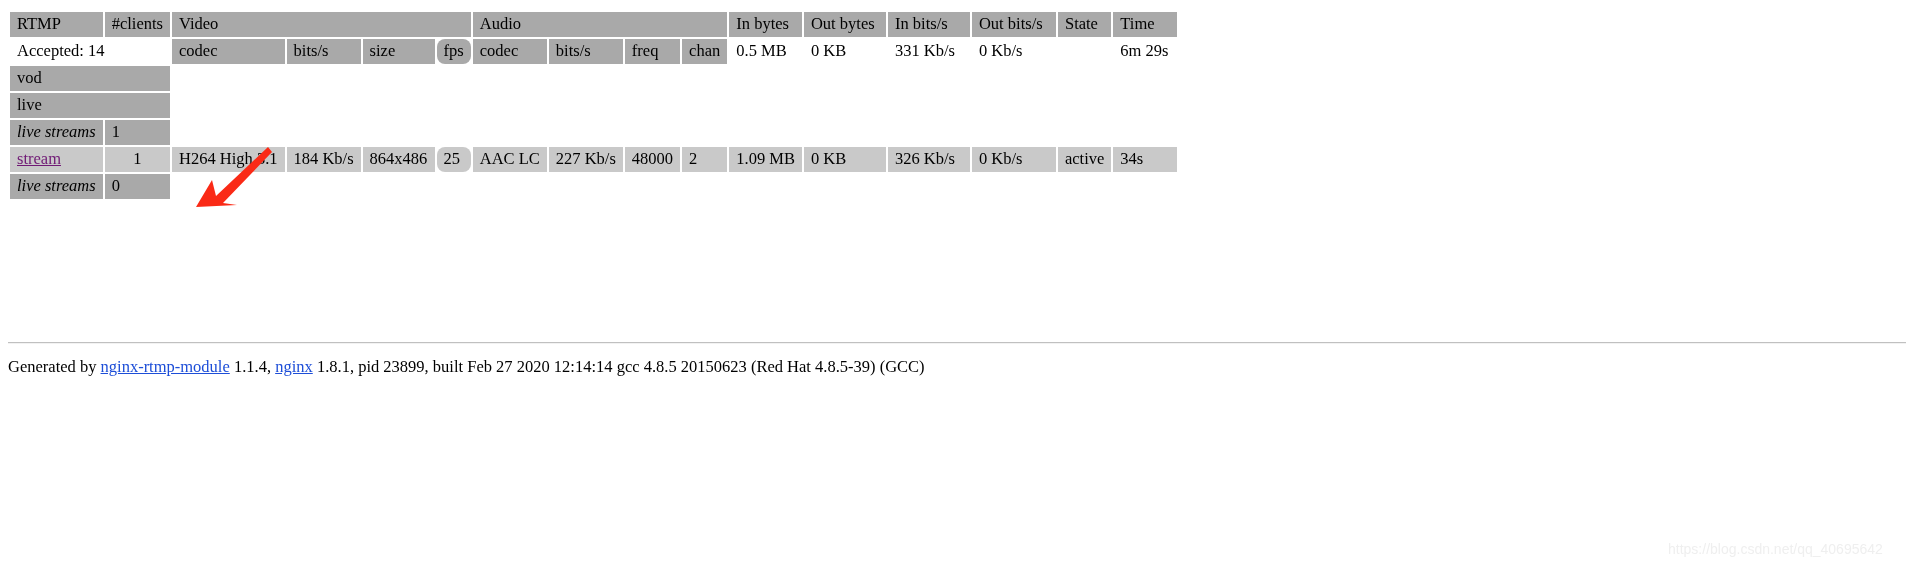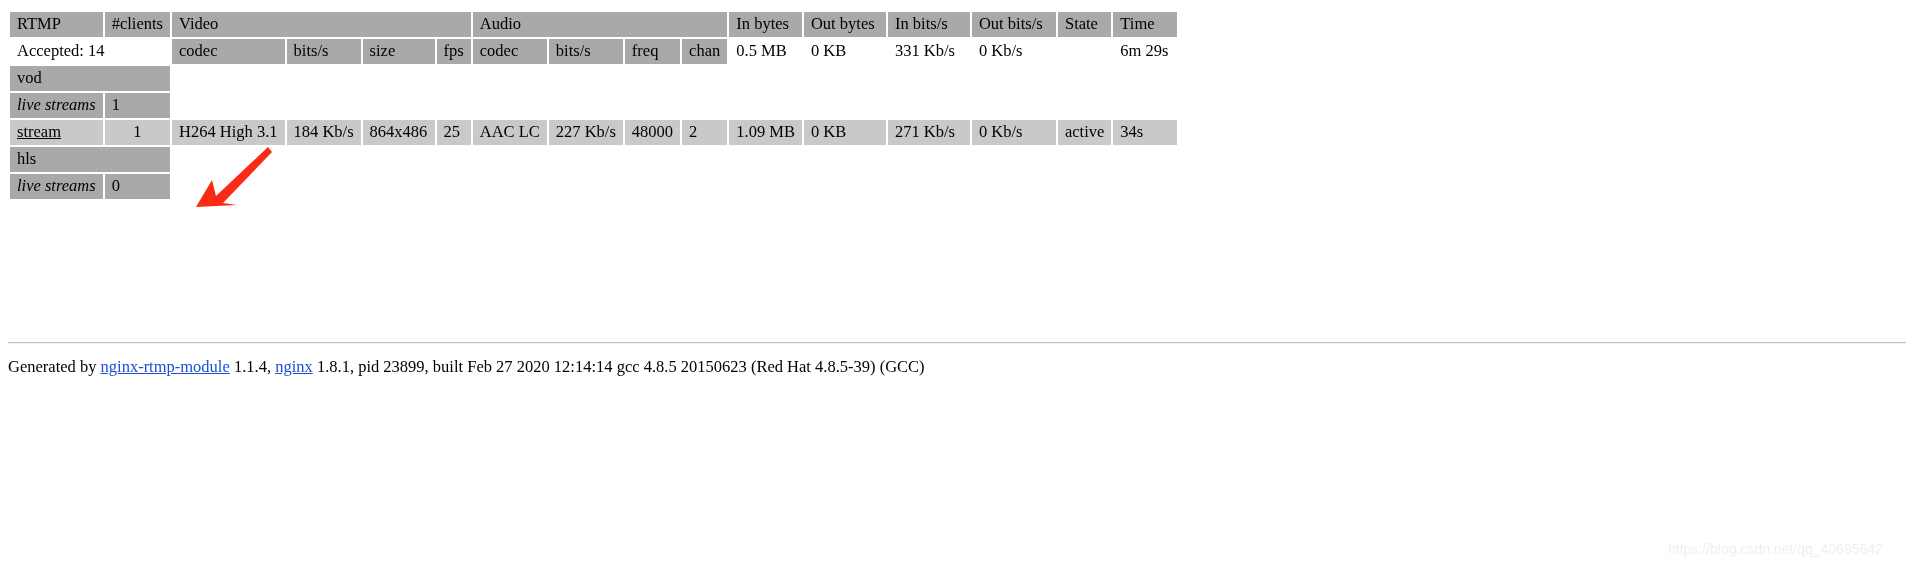--- a/index.html
+++ b/index.html
@@ -77,21 +77,21 @@
     background: #c9c9c9;
   }
   .srow td.num {
     text-align: center;
   }
   .srow td.name {
     text-align: left;
   }
 
   a.stream-link {
-    color: #000000;
+    color: #701a75;
     text-decoration: underline;
   }
   a.ftr-link {
     color: #1d4ed8;
     text-decoration: underline;
   }
 
   .hr-rule {
     position: absolute;
     left: 8px;
@@ -129,21 +129,21 @@
     height: 572px;
     pointer-events: none;
   }
 
   
   .w-rtmp   { width: 78px; }
   .w-clients{ width: 48px; }
   .w-vcodec { width: 86px; }
   .w-vbits  { width: 56px; }
   .w-vsize  { width: 58px; }
-  .w-vfps   { width: 18px; }
+  .w-vfps   { width: 18px; border-radius: 8px; }
   .w-acodec { width: 58px; }
   .w-abits  { width: 56px; }
   .w-afreq  { width: 40px; }
   .w-achan  { width: 30px; margin-left: 30px; }
   .w-inb    { width: 52px; }
   .w-outb   { width: 68px; }
   .w-inbits { width: 68px; }
   .w-outbits{ width: 70px; }
   .w-state  { width: 38px; }
   .w-time   { width: 50px; }
@@ -185,49 +185,49 @@
         <td class="plain"></td>
         <td class="plain">6m 29s</td>
       </tr>
 
       <tr>
         <td class="sect" colspan="2">vod</td>
         <td class="blank" colspan="14"></td>
       </tr>
 
       <tr>
+        <td class="sect" colspan="2">live</td>
+        <td class="blank" colspan="14"></td>
+      </tr>
+      <tr>
         <td class="sect-sub w-rtmp">live streams</td>
         <td class="count w-clients">1</td>
         <td class="blank" colspan="14"></td>
       </tr>
 
       <tr class="srow">
         <td class="name w-rtmp"><a class="stream-link" href="#">stream</a></td>
         <td class="num w-clients">1</td>
         <td class="name w-vcodec">H264 High 3.1</td>
         <td class="name w-vbits">184 Kb/s</td>
         <td class="name w-vsize">864x486</td>
         <td class="name w-vfps">25</td>
         <td class="name w-acodec">AAC LC</td>
         <td class="name w-abits">227 Kb/s</td>
         <td class="name w-afreq">48000</td>
         <td class="name w-achan">2</td>
         <td class="name w-inb">1.09 MB</td>
         <td class="name w-outb">0 KB</td>
-        <td class="name w-inbits">271 Kb/s</td>
+        <td class="name w-inbits">326 Kb/s</td>
         <td class="name w-outbits">0 Kb/s</td>
         <td class="name w-state">active</td>
         <td class="name w-time">34s</td>
       </tr>
 
       <tr>
-        <td class="sect" colspan="2">hls</td>
-        <td class="blank" colspan="14"></td>
-      </tr>
-      <tr>
         <td class="sect-sub w-rtmp">live streams</td>
         <td class="count w-clients">0</td>
         <td class="blank" colspan="14"></td>
       </tr>
     </tbody>
   </table>
 </div>
 
 <hr class="hr-rule">
 

